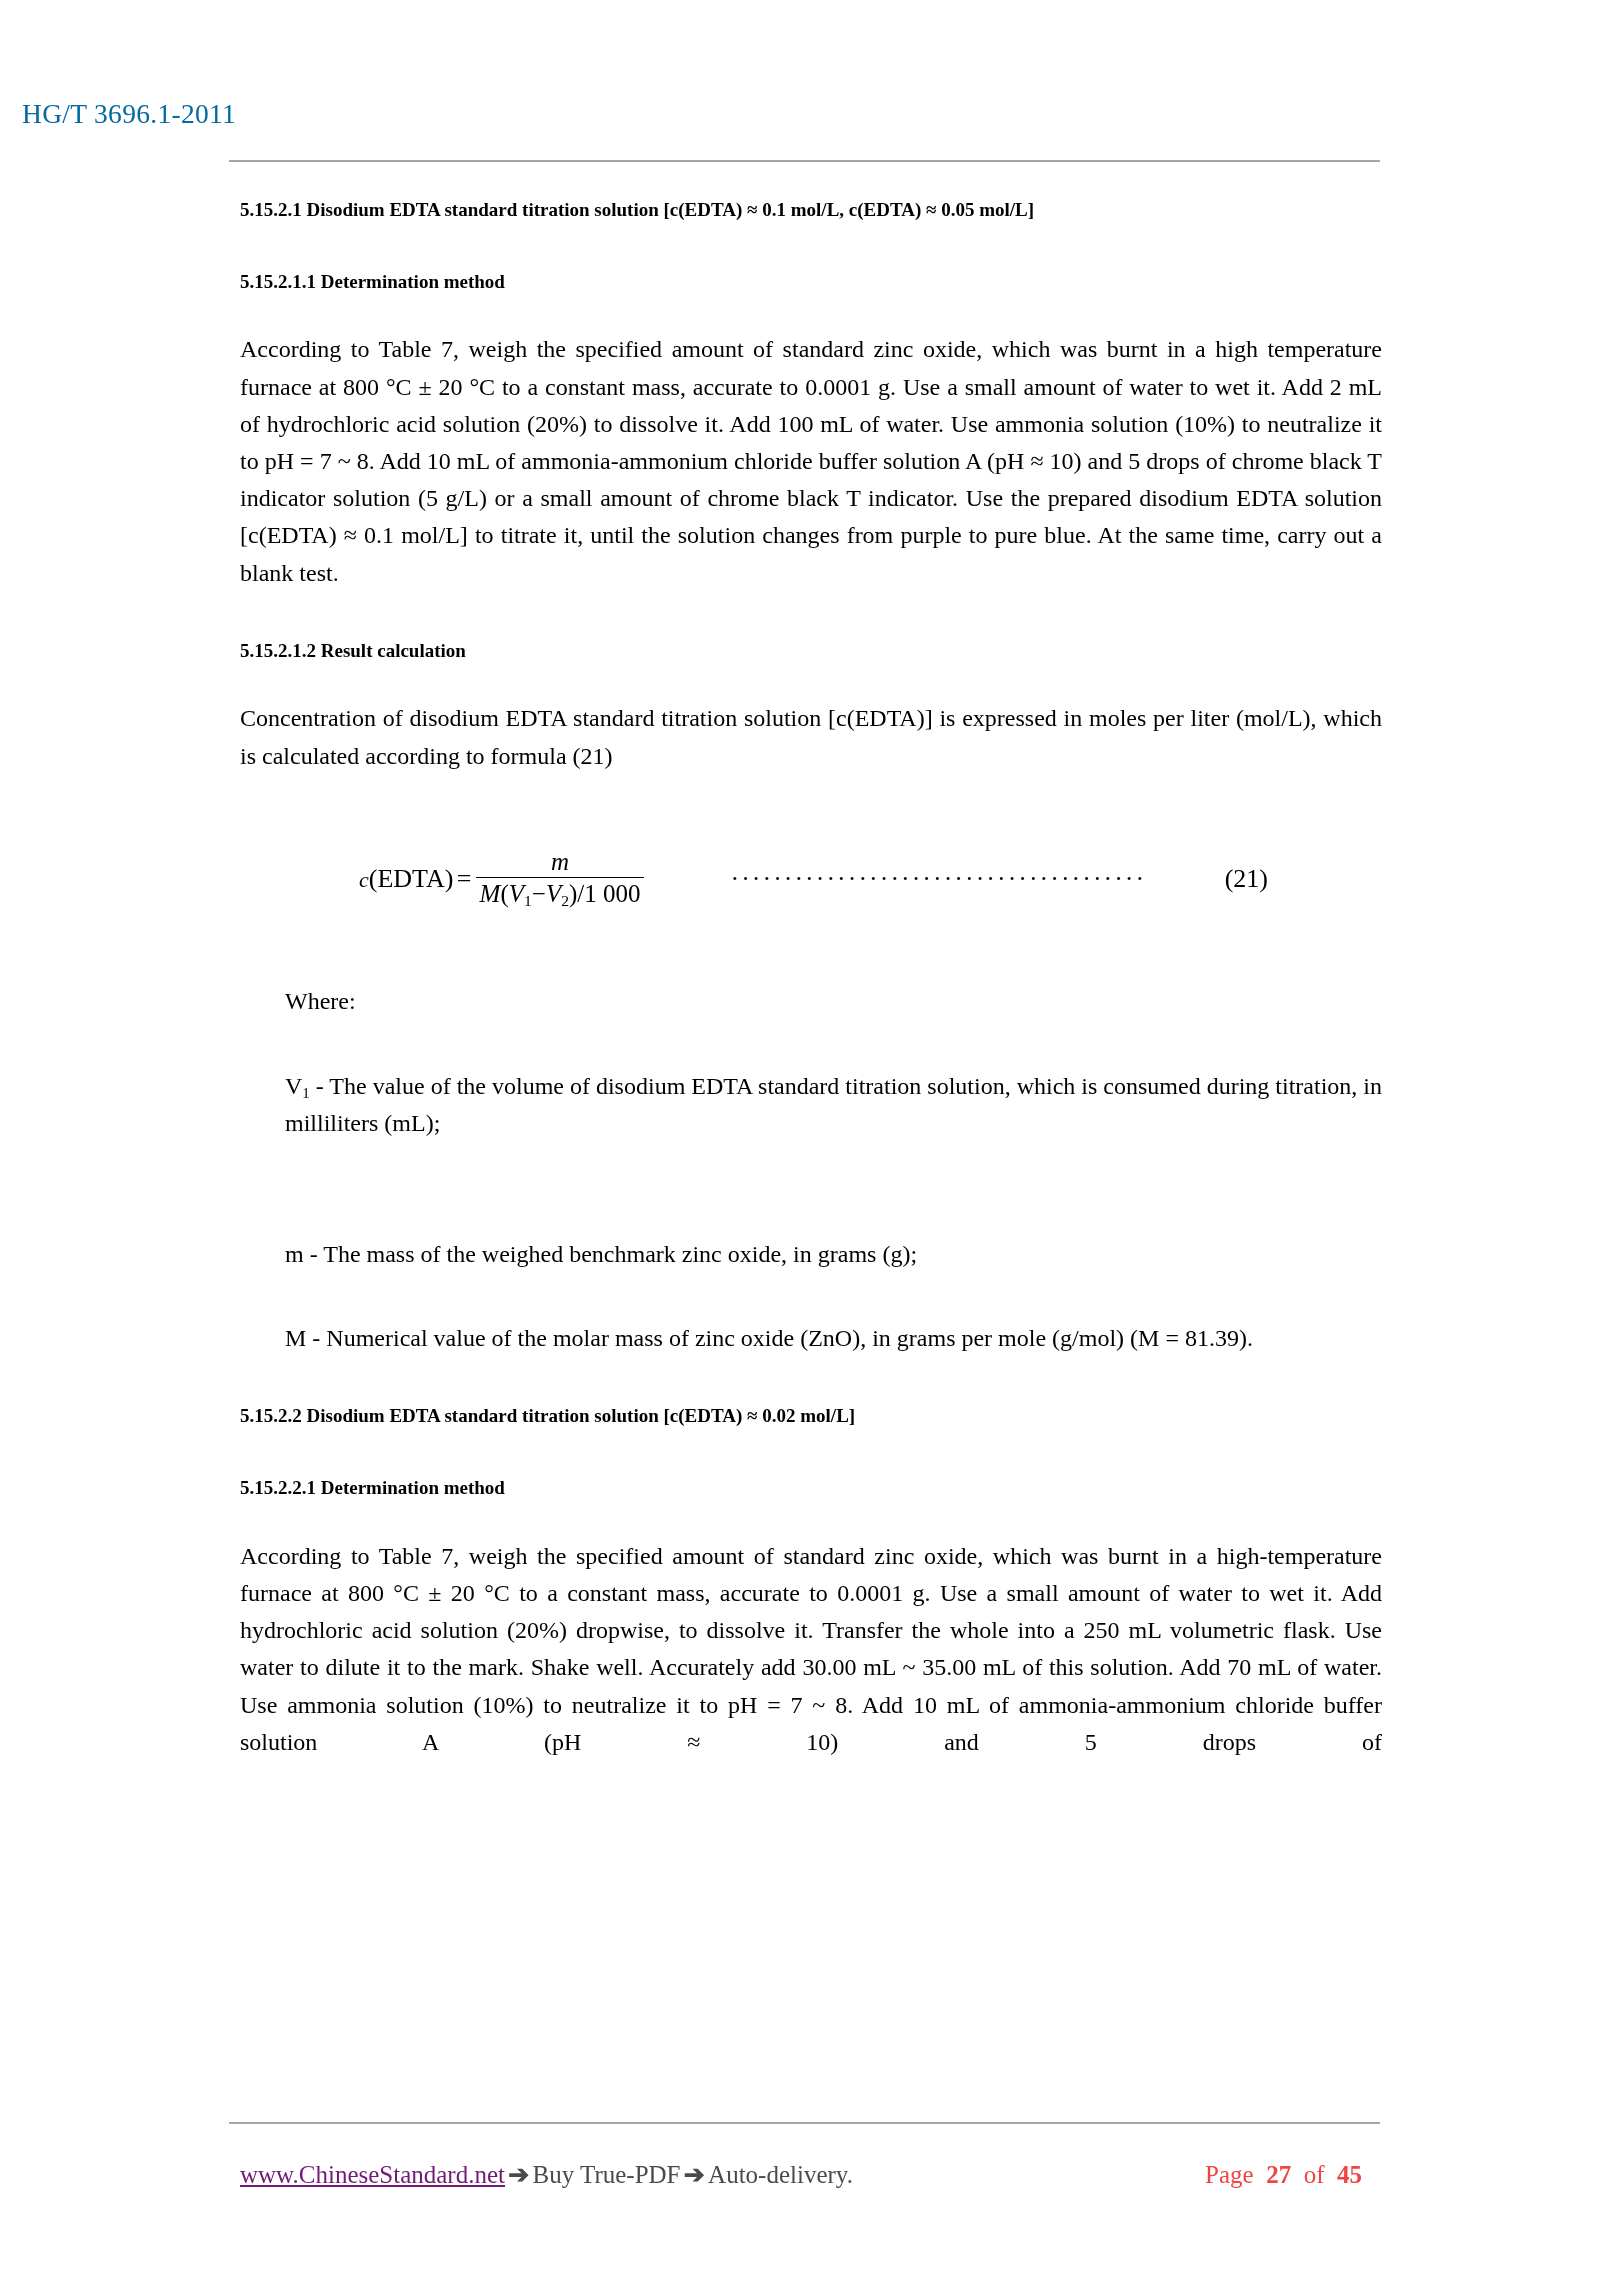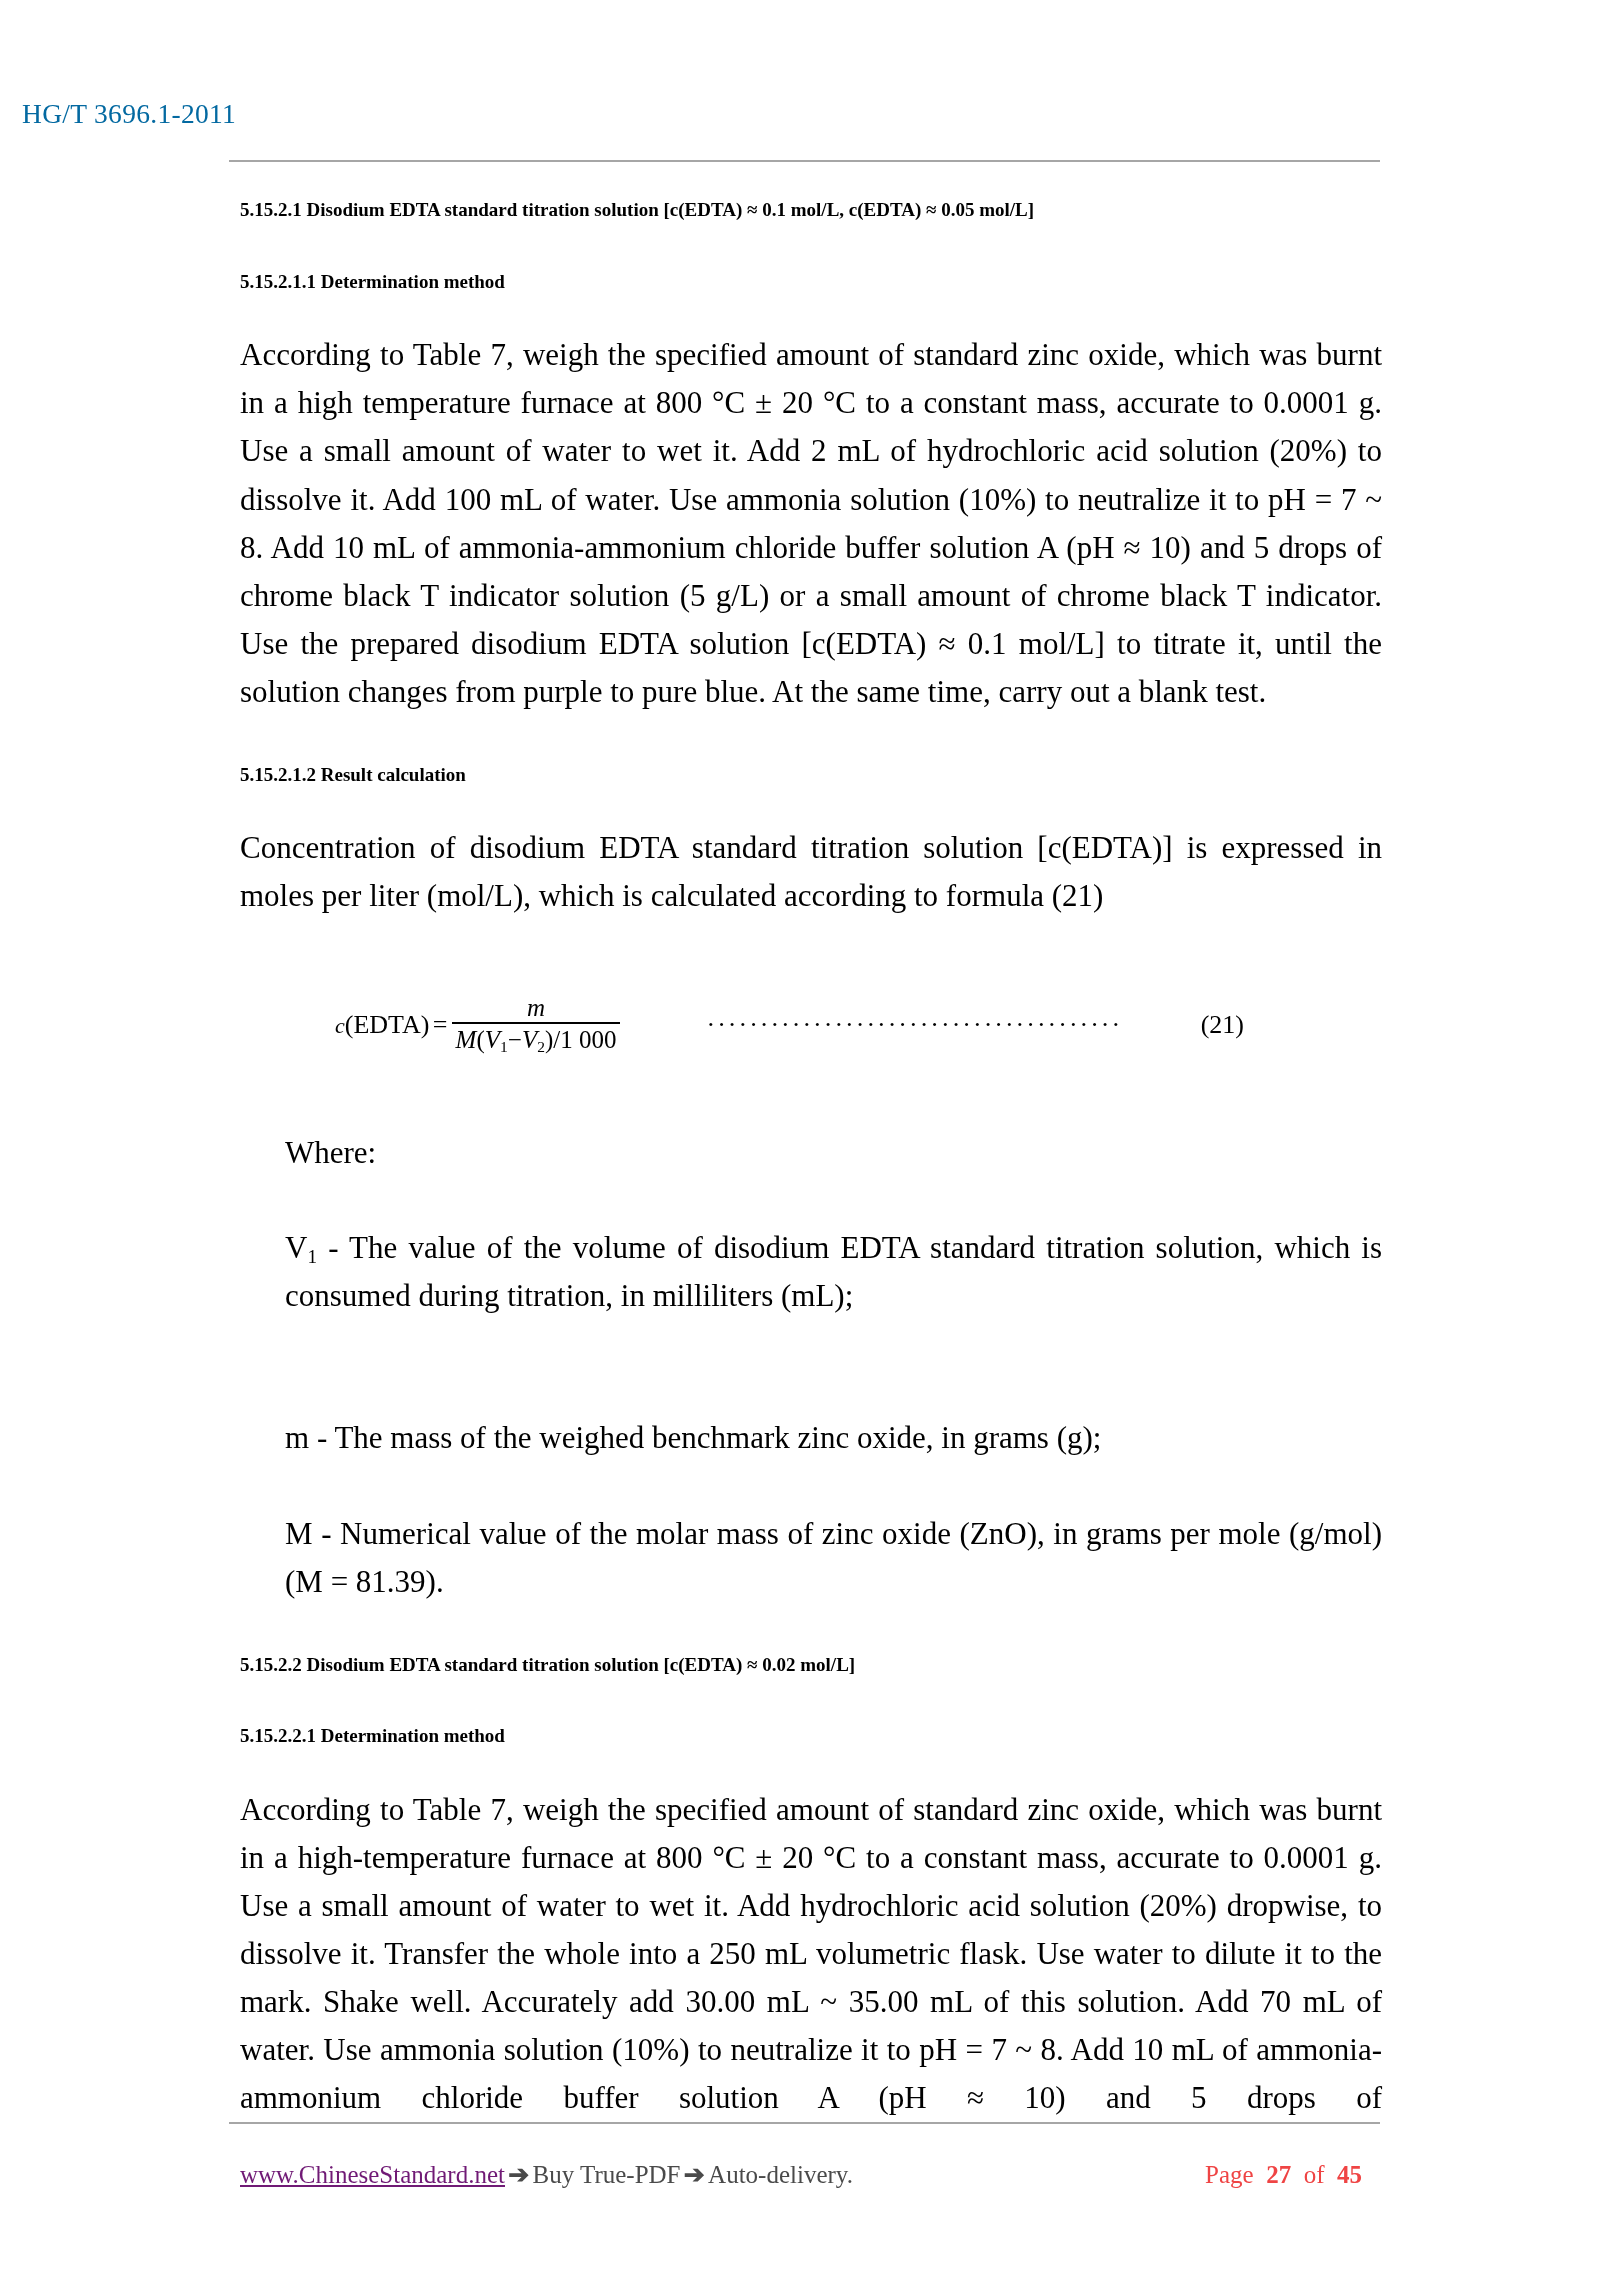--- a/index.html
+++ b/index.html
@@ -61,21 +61,21 @@
     font-weight: bold;
     line-height: 1.30;
     margin: 0 0 0 0;
     text-align: left;
   }
   .h-sec.justified {
     text-align: justify;
     text-align-last: left;
   }
   .para {
-    font-size: 31px;
+    font-size: 24px;
     line-height: 1.55;
     text-align: justify;
     text-align-last: left;
     margin: 0;
   }
   .para.last-justified {
     text-align: justify;
     text-align-last: justify;
   }
   .gap-sm { height: 27px; }
@@ -85,21 +85,21 @@
   .indent {
     margin-left: 45px;
     width: 1097px;
   }
 
   
   .formula-row {
     display: flex;
     align-items: center;
     font-size: 26px;
-    margin-left: 95px;
+    margin-left: 119px;
     width: 909px;
   }
   .math {
     display: inline-flex;
     align-items: center;
     font-family: "Liberation Serif", "DejaVu Serif", serif;
     white-space: nowrap;
   }
   .math .it { font-style: italic; }
   .math .lhs {

